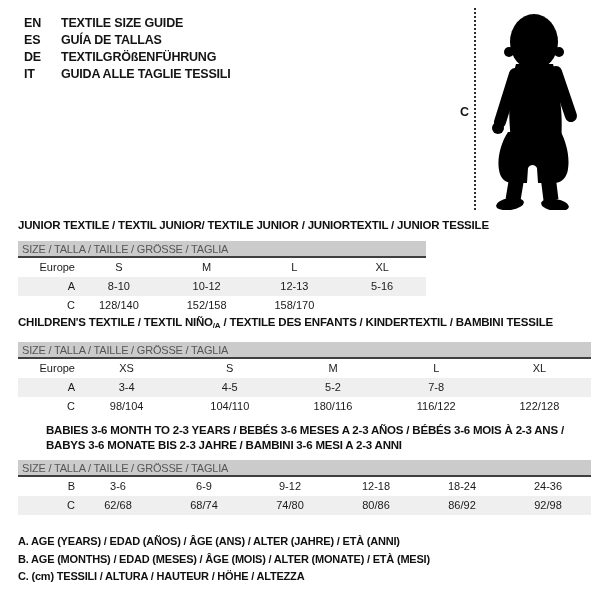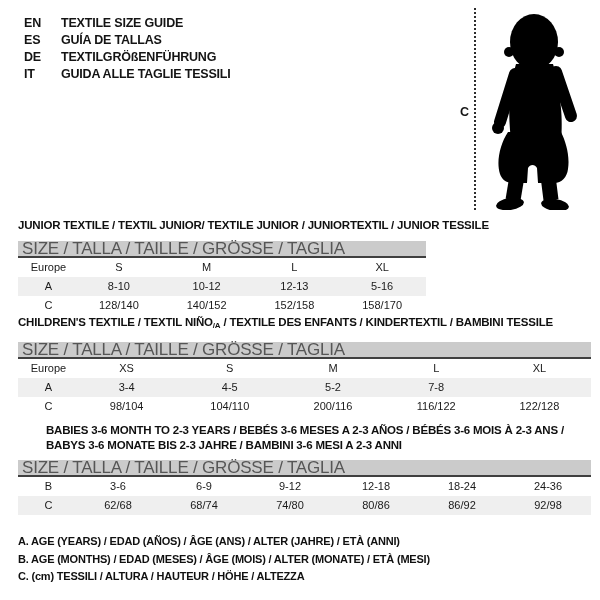--- a/index.html
+++ b/index.html
@@ -81,38 +81,38 @@
     vertical-align: -2px;
   }
   .babies-title { line-height: 14.5px; margin-top: 7px; margin-bottom: 8px; margin-left: 28px; }
   .mt8 { }
   .size-bar {
     height: 17px;
     line-height: 16px;
     background: #cbcbcb;
     border-bottom: 2px solid #3f3f3f;
     color: #565656;
-    font-size: 17px;
+    font-size: 11px;
     padding-left: 4px;
     letter-spacing: -0.2px;
   }
   .w1 { width: 408px; }
   .w2 { width: 573px; }
   .trow {
     display: grid;
     height: 19px;
     line-height: 19px;
     font-size: 11px;
     color: #1a1a1a;
   }
   .g4 { grid-template-columns: 57px repeat(4, 1fr); }
   .g5 { grid-template-columns: 57px repeat(5, 1fr); }
   .g6 { grid-template-columns: 57px repeat(6, 1fr); }
   .trow.alt { background: #efefef; }
-  .rl { text-align: center; padding-left: 4px; }
+  .rl { text-align: right; padding-left: 4px; }
   .cv { text-align: center; }
 
   
   .notes {
     margin-top: 18px;
     font-size: 11px;
     font-weight: 700;
     letter-spacing: -0.2px;
     line-height: 17.5px;
     color: #101010;
@@ -176,21 +176,20 @@
       <div class="trow g4 alt">
         <span class="rl">A</span>
         <span class="cv">8-10</span>
         <span class="cv">10-12</span>
         <span class="cv">12-13</span>
         <span class="cv">5-16</span>
       </div>
       <div class="trow g4">
         <span class="rl">C</span>
         <span class="cv">128/140</span>
-        <span class="cv">140/152</span>
         <span class="cv">152/158</span>
         <span class="cv">158/170</span>
       </div>
     </div>
 
     <div class="tbl-title mt8">
       <span>CHILDREN'S TEXTILE / TEXTIL NIÑO</span><span class="subsc">/A</span><span> / TEXTILE DES ENFANTS / KINDERTEXTIL / BAMBINI TESSILE</span>
     </div>
     <div class="w2">
       <div class="size-bar">SIZE / TALLA / TAILLE / GRÖSSE / TAGLIA</div>
@@ -206,21 +205,21 @@
         <span class="rl">A</span>
         <span class="cv">3-4</span>
         <span class="cv">4-5</span>
         <span class="cv">5-2</span>
         <span class="cv">7-8</span>
       </div>
       <div class="trow g5">
         <span class="rl">C</span>
         <span class="cv">98/104</span>
         <span class="cv">104/110</span>
-        <span class="cv">200/116</span>
+        <span class="cv">180/116</span>
         <span class="cv">116/122</span>
         <span class="cv">122/128</span>
       </div>
     </div>
 
     <div class="tbl-title babies-title">
       <div>BABIES 3-6 MONTH TO 2-3 YEARS / BEBÉS 3-6 MESES A 2-3 AÑOS / BÉBÉS 3-6 MOIS À 2-3 ANS /</div>
       <div>BABYS 3-6 MONATE BIS 2-3 JAHRE / BAMBINI 3-6 MESI A 2-3 ANNI</div>
     </div>
     <div class="w2">

